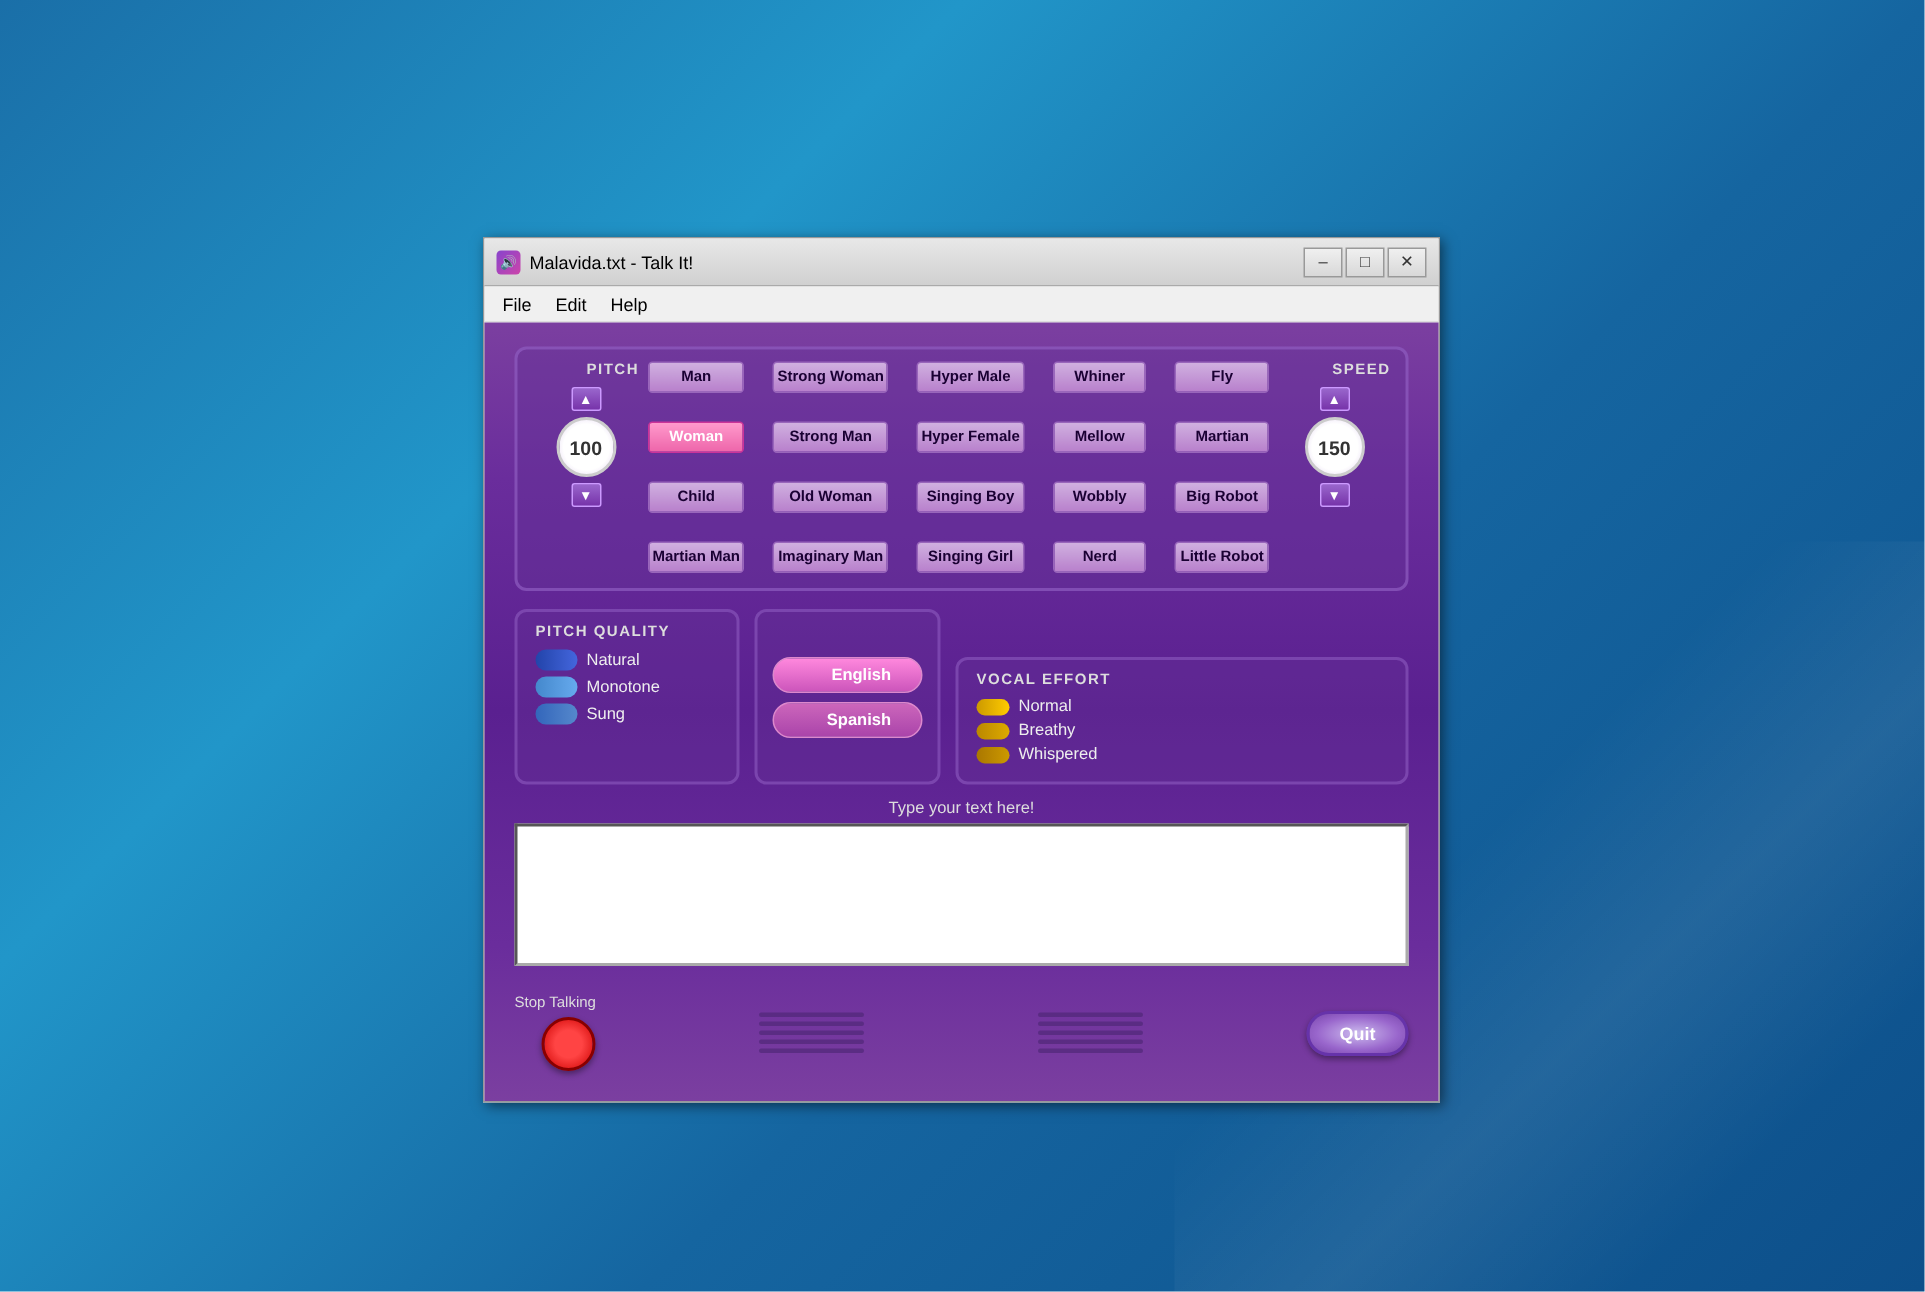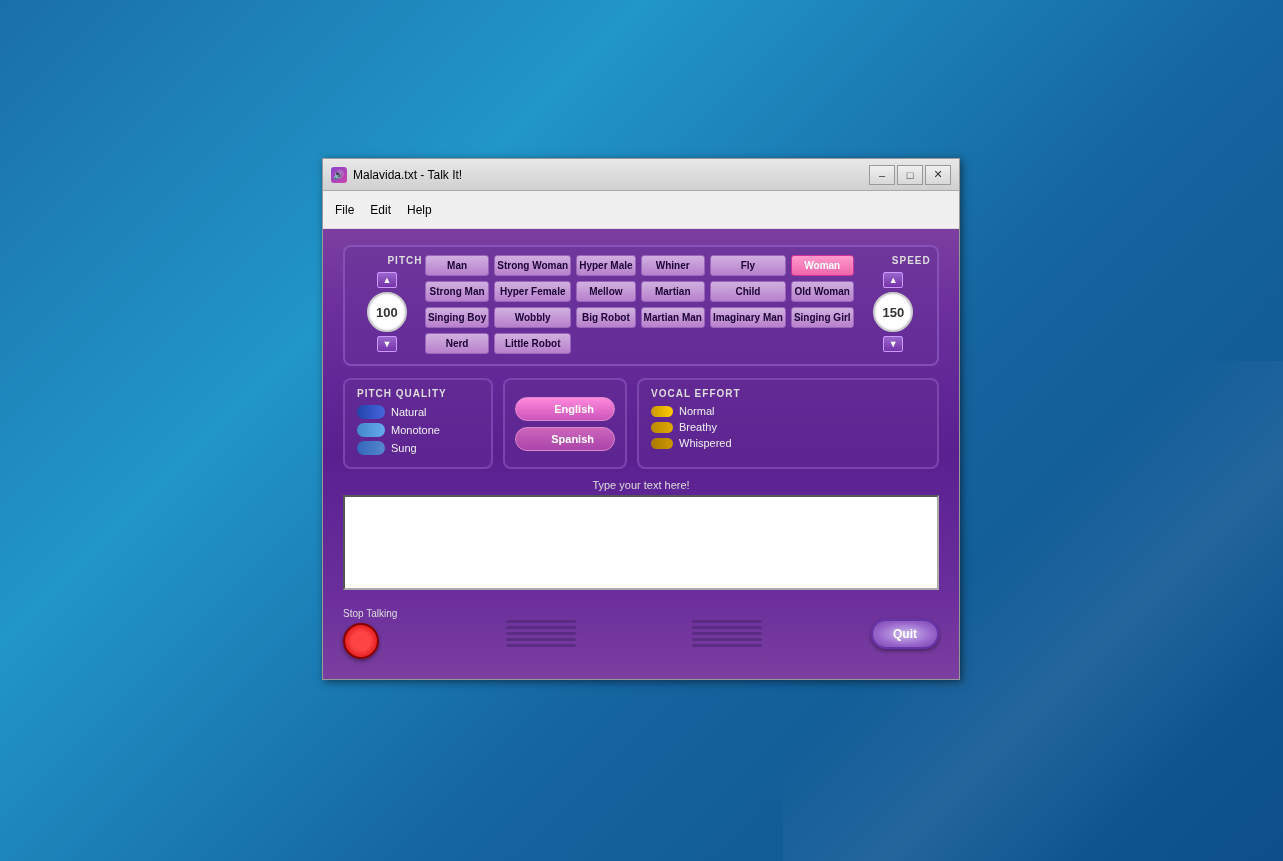--- a/index.html
+++ b/index.html
@@ -69,21 +69,21 @@
       border: 1px solid #999;
       display: flex; align-items: center; justify-content: center;
       font-size: 11px;
       cursor: pointer;
       color: #333;
     }
 
     
     .menubar {
       background: #f0f0f0;
-      height: 38px;
+      height: 24px;
       display: flex;
       align-items: center;
       border-bottom: 1px solid #ddd;
       padding: 0 4px;
     }
     .menu-item {
       padding: 2px 8px;
       font-size: 12px;
       cursor: pointer;
       color: #000;
@@ -154,22 +154,22 @@
       font-size: 13px;
       font-weight: bold;
       color: #333;
       margin: 2px 0;
     }
 
     
     .personality-grid {
       flex: 1;
       display: grid;
-      grid-template-columns: repeat(6, 1fr);
-      gap: 5px;
+      grid-template-columns: repeat(5, 1fr);
+      gap: 19px;
     }
     .p-btn {
       background: linear-gradient(to bottom, #d0b0e0, #b880cc);
       border: 1px solid #9966bb;
       border-radius: 3px;
       color: #1a0033;
       font-size: 10px;
       font-weight: bold;
       padding: 4px 2px;
       text-align: center;
@@ -252,20 +252,21 @@
       background: linear-gradient(to bottom, #ff88dd, #cc55bb);
     }
 
     
     .vocal-effort-box {
       background: rgba(100, 50, 150, 0.35);
       border: 2px solid rgba(150, 100, 200, 0.5);
       border-radius: 8px;
       padding: 8px 12px;
       flex: 1;
+      margin-top: 32px;
     }
 
     
     .textarea-section {
       position: relative;
       margin-bottom: 14px;
     }
     .textarea-hint {
       color: #ddd;
       font-size: 11px;
@@ -286,21 +287,21 @@
 
     
     .bottom-row {
       display: flex;
       align-items: center;
       justify-content: space-between;
     }
     .stop-col {
       display: flex;
       flex-direction: column;
-      align-items: flex-start;
+      align-items: flex-end;
       gap: 4px;
     }
     .stop-label {
       color: #ddd;
       font-size: 10px;
     }
     .stop-btn {
       width: 36px; height: 36px;
       background: radial-gradient(circle, #ff4444 40%, #cc0000 100%);
       border-radius: 50%;

